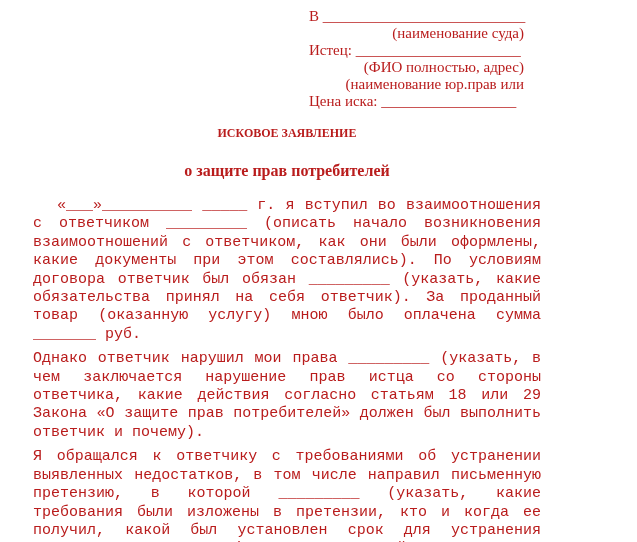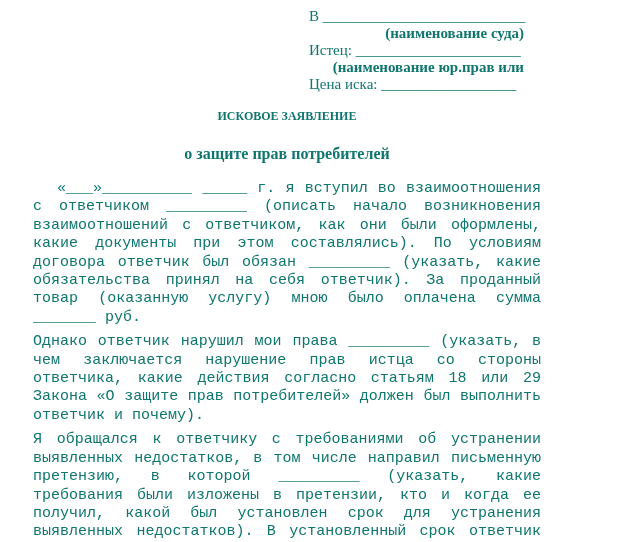--- a/index.html
+++ b/index.html
@@ -5,40 +5,39 @@
   html, body {
     margin: 0;
     padding: 0;
     background: #ffffff;
   }
   .page {
     position: relative;
     width: 574px;
     height: 542px;
     background: #ffffff;
-    color: #0f766e;
+    color: #b91c1c;
     font-family: "Liberation Serif", "DejaVu Serif", serif;
     overflow: hidden;
     box-sizing: border-box;
   }
   
   .header-block {
     width: 215px;
     margin: 8px 50px 0 auto;
     font-size: 15px;
     line-height: 17px;
   }
   .header-field {
     white-space: nowrap;
     text-align: left;
   }
   .header-hint {
     text-align: right;
     white-space: nowrap;
-    font-weight: bold;
   }
   .header-hint.gap {
     margin-top: 12px;
   }
   
   .doc-title {
     margin: 14px 0 0 0;
     font-size: 12px;
     font-weight: bold;
     text-align: center;
@@ -71,20 +70,21 @@
 </style>
 </head>
 <body>
 
 <div class="page">
 
   <div class="header-block">
     <div class="header-field">В ___________________________</div>
     <div class="header-hint">(наименование суда)</div>
     <div class="header-field">Истец: ______________________</div>
+    <div class="header-hint">(ФИО полностью, адрес)</div>
     <div class="header-hint">(наименование юр.прав или</div>
     <div class="header-field">Цена иска: __________________</div>
   </div>
 
   <h1 class="doc-title">ИСКОВОЕ ЗАЯВЛЕНИЕ</h1>
   <h2 class="doc-subtitle">о защите прав потребителей</h2>
 
   <div class="body-text">
     <p class="para first indent">«___»__________ _____ г. я вступил во взаимоотношения с ответчиком _________ (описать начало возникновения взаимоотношений с ответчиком, как они были оформлены, какие документы при этом составлялись). По условиям договора ответчик был обязан _________ (указать, какие обязательства принял на себя ответчик). За проданный товар (оказанную услугу) мною было оплачена сумма _______ руб.</p>
     <p class="para">Однако ответчик нарушил мои права _________ (указать, в чем заключается нарушение прав истца со стороны ответчика, какие действия согласно статьям 18 или 29 Закона «О защите прав потребителей» должен был выполнить ответчик и почему).</p>

